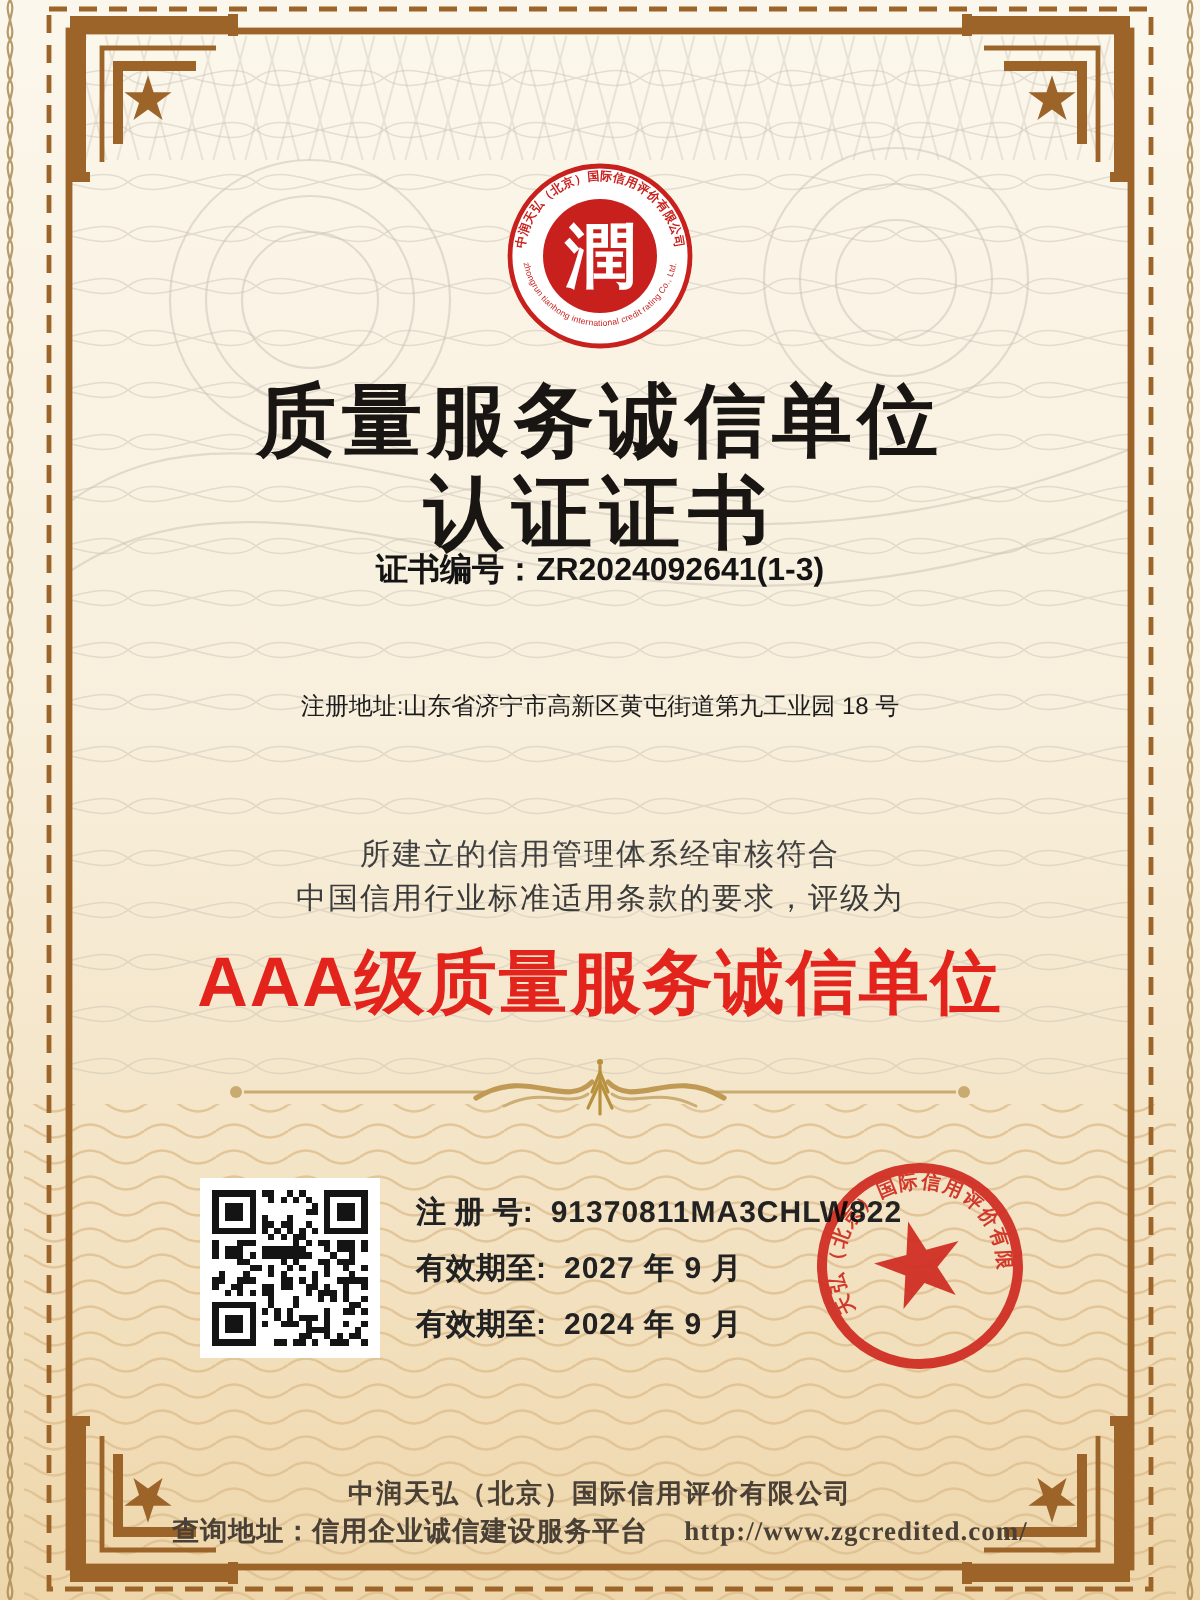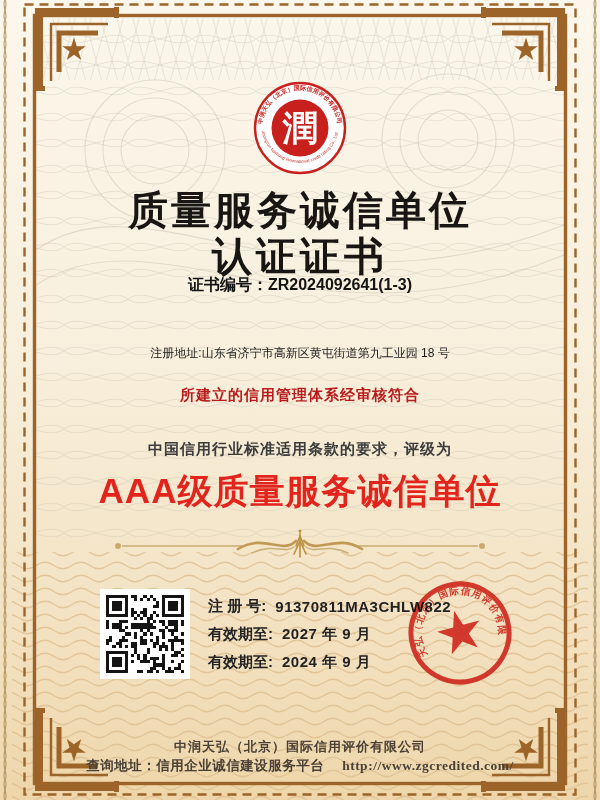--- a/index.html
+++ b/index.html
@@ -12,22 +12,22 @@
   .corner.bl{left:20px;bottom:2px;transform:scaleY(-1);}
   .corner.br{right:20px;bottom:2px;transform:scale(-1,-1);}
   .content{position:absolute;inset:0;z-index:3;text-align:center;}
   .logo{position:absolute;left:252px;top:80px;width:96px;height:96px;}
   .line{position:absolute;left:40px;width:520px;}
   .title1{top:183px;font-size:40px;font-weight:900;color:#181512;letter-spacing:3px;font-family:"Liberation Serif","DejaVu Serif",serif;}
   .title2{top:229px;font-size:40px;font-weight:900;color:#181512;letter-spacing:4px;font-family:"Liberation Serif","DejaVu Serif",serif;}
   .certno{top:275px;font-size:16px;font-weight:700;color:#141414;}
   .company{top:296px;font-size:31px;font-weight:900;color:#0d0d0d;letter-spacing:1px;}
   .address{top:345px;font-size:12px;font-weight:400;color:#1c1c1c;}
-  .body1{top:386px;font-size:15px;font-weight:700;color:#b91c1c;letter-spacing:1px;}
-  .body2{top:440px;font-size:15px;font-weight:700;color:#3b3b3b;letter-spacing:1px;}
+  .body1{top:418px;font-size:15px;font-weight:400;color:#404040;letter-spacing:1px;}
+  .body2{top:440px;font-size:15px;font-weight:400;color:#3b3b3b;letter-spacing:1px;}
   .rating{top:468px;font-size:35px;font-weight:900;color:#e3241c;letter-spacing:1px;}
   .divider{position:absolute;left:110px;top:524px;width:380px;height:44px;}
   .qr{position:absolute;left:100px;top:589px;width:90px;height:90px;background:#ffffff;}
   .qr svg{display:block;width:90px;height:90px;fill:#141414;}
   .details{position:absolute;left:208px;top:592px;text-align:left;}
   .details .row{height:28px;display:flex;align-items:center;font-size:15px;font-weight:700;color:#222222;}
   .details .val{margin-left:9px;letter-spacing:.5px;}
   .seal{position:absolute;left:406px;top:579px;width:108px;height:108px;mix-blend-mode:multiply;opacity:.93;z-index:4;}
   .footer1{top:738px;font-size:13px;font-weight:700;color:#4a4036;font-family:"Liberation Serif","DejaVu Serif",serif;letter-spacing:1px;}
   .footer2{top:757px;font-size:13.5px;font-weight:700;color:#4a4036;font-family:"Liberation Serif","DejaVu Serif",serif;letter-spacing:.5px;}

